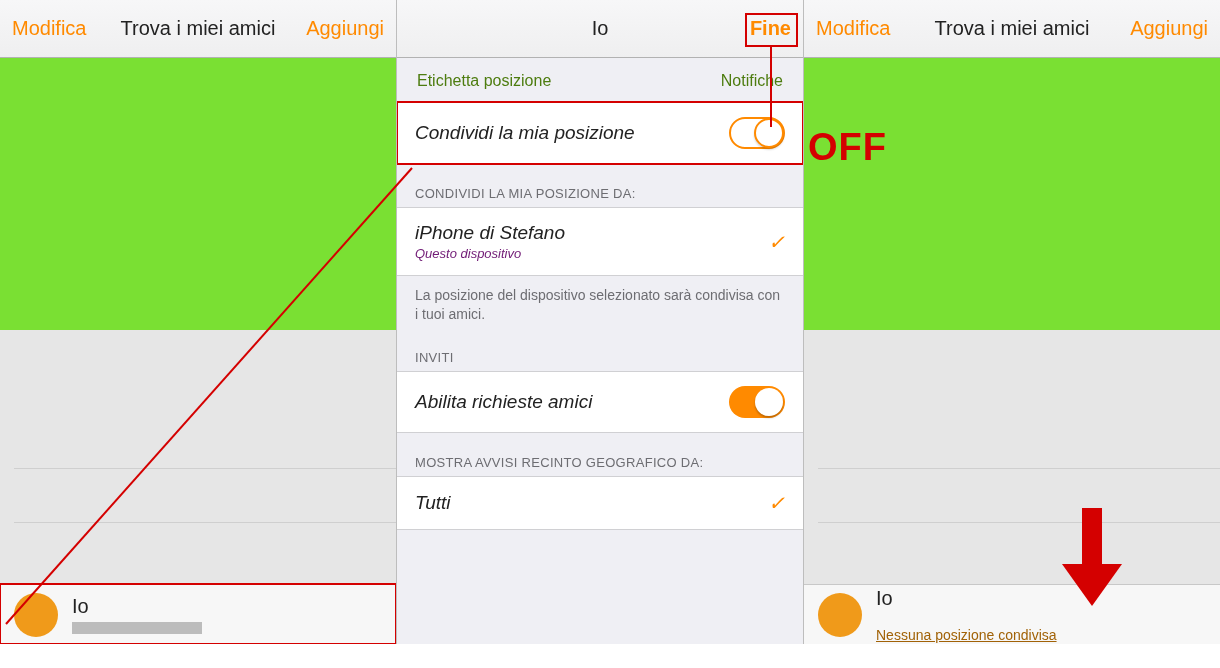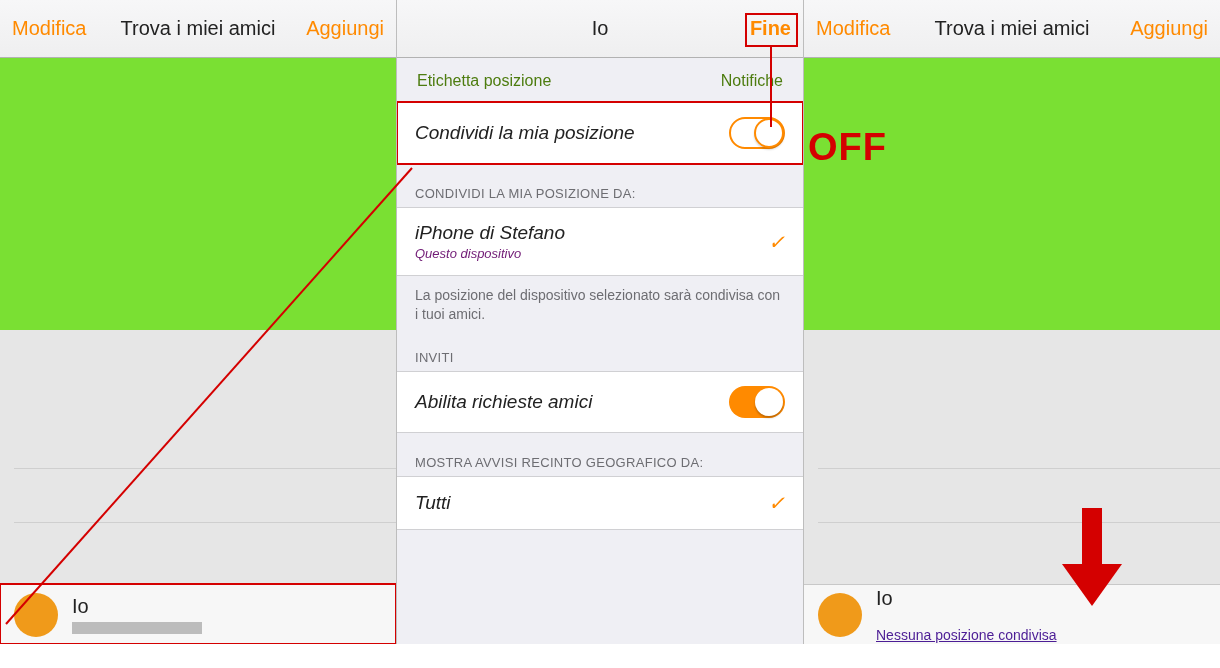--- a/index.html
+++ b/index.html
@@ -87,21 +87,21 @@
   .avatar {
     width: 44px; height: 44px;
     border-radius: 50%;
     background: #f09a1a;
     flex-shrink: 0;
     margin-right: 14px;
   }
   .me-text { display: flex; flex-direction: column; }
   .me-name { font-size: 20px; color: #222; }
   .me-sub  { font-size: 14px; color: #888; }
-  .me-sub.red { color: #4c1d95; text-decoration: underline; margin-top: 17px; }
+  .me-sub.red { color: #a16207; text-decoration: underline; margin-top: 17px; }
   .me-bar { width: 130px; height: 12px; background: #bcbcbc; margin-top: 4px; }
 
   
   .settings {
     background: #efeff4;
     height: calc(100% - 58px);
     overflow: hidden;
   }
   .tabbar {
     display: flex;

